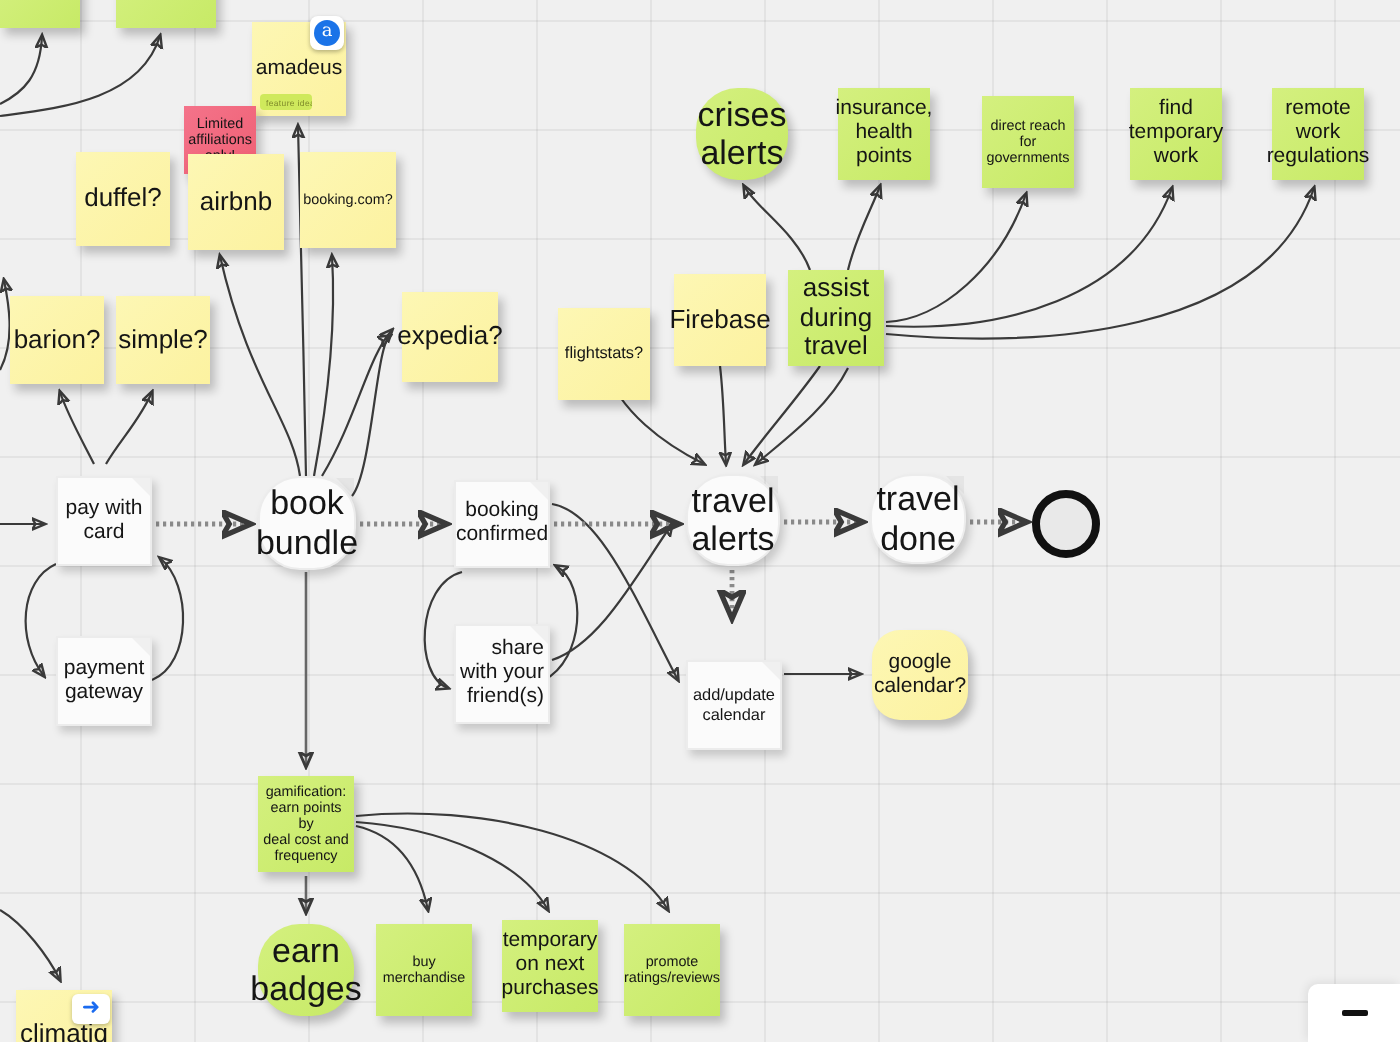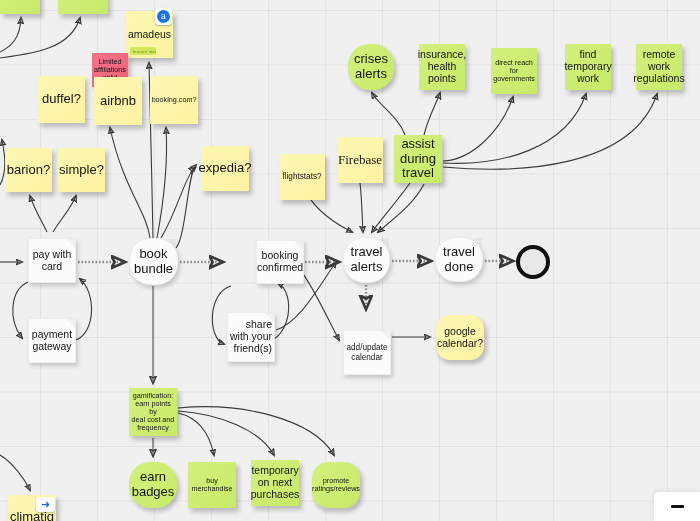--- a/index.html
+++ b/index.html
@@ -56,21 +56,21 @@
   .sticky.yellow { background: #fdf5a6; background-image: linear-gradient(135deg,#fdf7b4 0%,#fcf2a0 100%); }
   .sticky.green  { background: #ccee72; background-image: linear-gradient(135deg,#d4f07f 0%,#c7ea66 100%); }
   .sticky.pink   { background: #f2697e; background-image: linear-gradient(135deg,#f4738a 0%,#ef6074 100%); }
   .fold { position: absolute; top: 0; right: 0; width: 0; height: 0;
           border-top: 9px solid rgba(0,0,0,0.045); border-left: 9px solid transparent; }
 
   .fs-xs  { font-size: 7.2px; }
   .fs-s   { font-size: 8.2px; margin-top: 17px; }
   .fs-m   { font-size: 10.5px; }
   .fs-l   { font-size: 13px; }
-  .fs-xl  { font-size: 13px; border-radius: 21px; }
+  .fs-xl  { font-size: 17px; border-radius: 21px; }
 
   .end-node {
     position: absolute; z-index: 3;
     border-radius: 50%;
     background: #e9e9e9;
     border: 4.5px solid #111;
   }
   .badge-amadeus {
     position: absolute; z-index: 5;
     width: 17px; height: 17px; border-radius: 4px;
@@ -183,21 +183,21 @@
       <div class="node sticky pink fs-xs" style="left: 92px; top: 53px; width: 36px; height: 34px;"><span>Limited
 affiliations
 only!</span></div>
       <div class="node sticky yellow fs-l" style="left: 38px; top: 76px; width: 47px; height: 47px;"><span>duffel?</span></div>
       <div class="node sticky yellow fs-l" style="left: 94px; top: 77px; width: 48px; height: 48px;"><span>airbnb</span></div>
       <div class="node sticky yellow fs-xs" style="left: 150px; top: 76px; width: 48px; height: 48px;"><span>booking.com?</span></div>
       <div class="node sticky yellow fs-l" style="left: 5px; top: 148px; width: 47px; height: 44px;"><span>barion?</span></div>
       <div class="node sticky yellow fs-l" style="left: 58px; top: 148px; width: 47px; height: 44px;"><span>simple?</span></div>
       <div class="node sticky yellow fs-l" style="left: 201px; top: 146px; width: 48px; height: 45px;"><span>expedia?</span></div>
       <div class="node sticky yellow fs-s" style="left: 279px; top: 137px; width: 46px; height: 46px;"><span>flightstats?</span></div>
-      <div class="node sticky yellow fs-l" style="left: 337px; top: 137px; width: 46px; height: 46px; font-family: Liberation Serif, serif;"><span>Firebase</span></div>
+      <div class="node sticky yellow fs-l" style="left: 337px; top: 137px; width: 46px; height: 46px;"><span>Firebase</span></div>
       <div class="node sticky green fs-l" style="left: 394px; top: 135px; width: 48px; height: 48px;"><span>assist
 during
 travel</span></div>
       <div class="node sticky green fs-xl" style="left: 348px; top: 44px; width: 46px; height: 46px;"><span>crises
 alerts</span></div>
       <div class="node sticky green fs-m" style="left: 419px; top: 44px; width: 46px; height: 46px;"><span>insurance,
 health
 points</span></div>
       <div class="node sticky green fs-xs" style="left: 491px; top: 48px; width: 46px; height: 46px;"><span>direct reach
 for
@@ -207,21 +207,21 @@
 work</span></div>
       <div class="node sticky green fs-m" style="left: 636px; top: 44px; width: 46px; height: 46px;"><span>remote
 work
 regulations</span></div>
       <div class="node card fs-m" style="left: 28px; top: 238px; width: 48px; height: 45px;"><span>pay with
 card</span><i class="fold"></i></div>
       <div class="node card fs-m" style="left: 28px; top: 318px; width: 48px; height: 45px;"><span>payment
 gateway</span><i class="fold"></i></div>
       <div class="node card fs-xl" style="left: 129px; top: 238px; width: 49px; height: 47px;"><span>book
 bundle</span><i class="fold"></i></div>
-      <div class="node card fs-m" style="left: 227px; top: 240px; width: 48px; height: 44px; margin-left: 29px;"><span>booking
+      <div class="node card fs-m" style="left: 227px; top: 240px; width: 48px; height: 44px;"><span>booking
 confirmed</span><i class="fold"></i></div>
       <div class="node card fs-m" style="left: 227px; top: 312px; width: 48px; height: 50px; text-align: right;"><span>share
 with your
 friend(s)</span><i class="fold"></i></div>
       <div class="node card fs-xl" style="left: 343px; top: 237px; width: 47px; height: 46px;"><span>travel
 alerts</span><i class="fold"></i></div>
       <div class="node card fs-xl" style="left: 435px; top: 237px; width: 48px; height: 45px;"><span>travel
 done</span><i class="fold"></i></div>
       <div class="node card fs-s" style="left: 343px; top: 313px; width: 48px; height: 45px;"><span>add/update
 calendar</span><i class="fold"></i></div>
@@ -231,21 +231,21 @@
 earn points by
 deal cost and
 frequency</span></div>
       <div class="node sticky green fs-xl" style="left: 129px; top: 462px; width: 48px; height: 46px;"><span>earn
 badges</span></div>
       <div class="node sticky green fs-xs" style="left: 188px; top: 462px; width: 48px; height: 46px;"><span>buy
 merchandise</span></div>
       <div class="node sticky green fs-m" style="left: 251px; top: 460px; width: 48px; height: 46px;"><span>temporary
 on next
 purchases</span></div>
-      <div class="node sticky green fs-xs" style="left: 312px; top: 462px; width: 48px; height: 46px; border-radius: 16px;"><span>promote
+      <div class="node sticky green fs-xs" style="left: 312px; top: 462px; width: 48px; height: 46px;"><span>promote
 ratings/reviews</span></div>
       <div class="node sticky yellow fs-l" style="left: 8px; top: 495px; width: 48px; height: 45px;"><span>climatiq</span></div>
     </div>
 
   <div class="end-node" style="left:516px; top:245px; width:34px; height:34px;"></div>
 
   <div class="badge-amadeus" style="left:155px; top:8px;">
     <span class="dot">a</span>
   </div>
 

